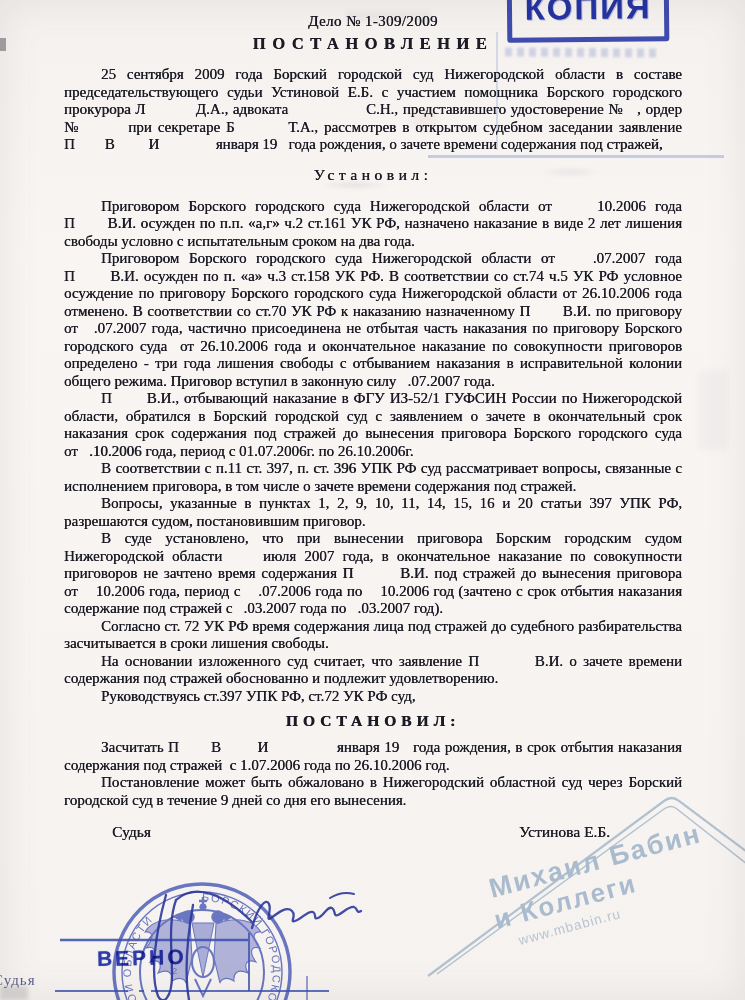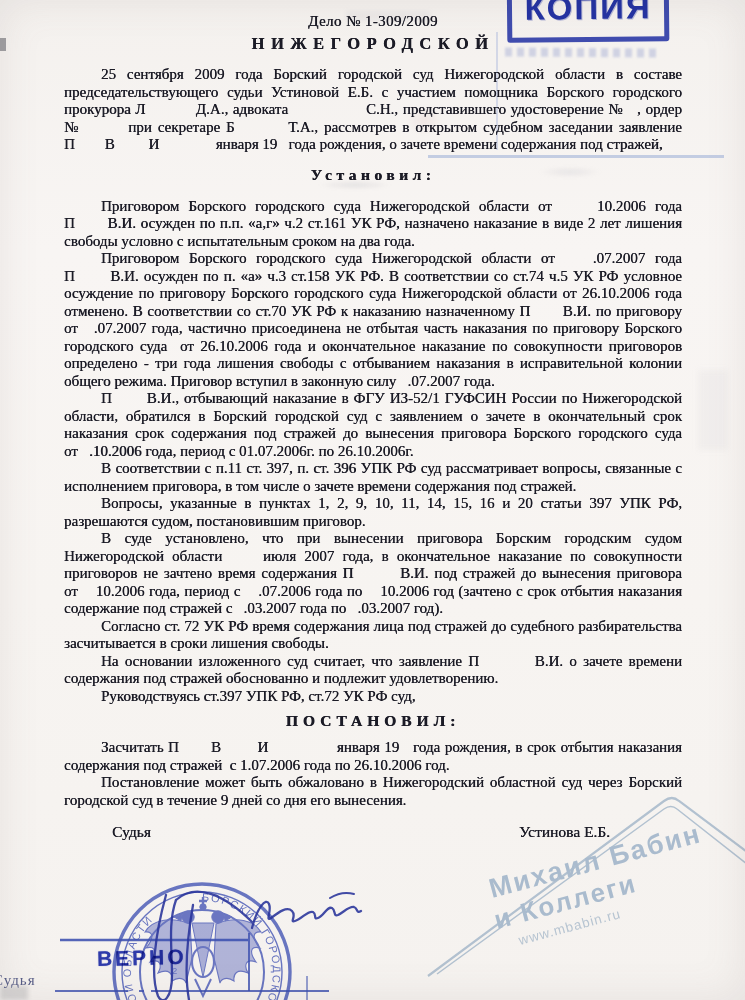--- a/index.html
+++ b/index.html
@@ -8,21 +8,21 @@
     background:linear-gradient(180deg,#f4f1ee 0%,#f8f5f3 25%,#f7f4f1 60%,#f5f2ef 100%);
     font-family:"Liberation Serif","DejaVu Serif",serif;color:#1b1b26;
     box-shadow:inset 0 0 40px rgba(120,110,105,.12);
   }
   .content{position:absolute;left:64px;top:13px;width:618px;z-index:2;}
   .content *{margin:0;}
   .case-no{font-size:15px;letter-spacing:.4px;text-shadow:.3px 0 0 currentColor;text-align:center;}
   .title{text-align:center;font-size:16.5px;font-weight:700;letter-spacing:6.5px;margin-top:4px;text-shadow:.3px 0 0 currentColor;}
   .para{font-size:15px;line-height:17.5px;text-align:justify;text-indent:37px;text-shadow:.28px 0 0 currentColor;}
   .intro{margin-top:12px;}
-  .sec{text-align:center;font-size:15.5px;font-weight:700;letter-spacing:4.5px;margin:12px 0 14px;text-shadow:.4px 0 0 currentColor;}
+  .sec{text-align:center;font-size:15.5px;font-weight:400;letter-spacing:4.5px;margin:12px 0 14px;text-shadow:.4px 0 0 currentColor;}
   .sec2{font-weight:700;letter-spacing:5px;margin:7px 0 9px;font-family:Liberation Serif, serif;}
   .sig-row{display:flex;justify-content:space-between;margin-top:14px;padding-left:48px;padding-right:72px;font-size:15.5px;text-shadow:.3px 0 0 currentColor;}
   .copy-stamp{
     position:absolute;left:507px;top:-26px;width:152px;height:58px;z-index:3;
     border:5px solid rgba(40,56,176,.88);border-radius:3px;
     display:flex;align-items:center;justify-content:center;
     transform:rotate(-.6deg);mix-blend-mode:multiply;
     font-family:"Liberation Sans","DejaVu Sans",sans-serif;font-weight:800;font-size:33px;
     letter-spacing:2px;color:#2636ae;text-shadow:1px 1px 0 rgba(40,56,176,.3);
   }
@@ -66,21 +66,21 @@
   <div class="art a8"></div>
   <div class="art a9"></div>
   <div class="art a10"></div>
 
   <div class="copy-stamp">
     <span>КОПИЯ</span>
   </div>
 
   <div class="content">
     <div class="case-no">Дело №  1-309/2009</div>
-    <h1 class="title">НИЖЕГОРОДСКОЙ</h1>
+    <h1 class="title">ПОСТАНОВЛЕНИЕ</h1>
     <p class="para intro">25 сентября 2009 года Борский городской суд Нижегородской области в составе председательствующего судьи Устиновой Е.Б. с участием помощника Борского городского прокурора Л&nbsp;&nbsp;&nbsp;&nbsp;&nbsp;&nbsp;&nbsp;&nbsp;&nbsp;&nbsp;&nbsp;Д.А., адвоката&nbsp;&nbsp;&nbsp;&nbsp;&nbsp;&nbsp;&nbsp;&nbsp;&nbsp;&nbsp;&nbsp;&nbsp;&nbsp;&nbsp;&nbsp;&nbsp;&nbsp;С.Н., представившего удостоверение №&nbsp;&nbsp;&nbsp;, ордер №&nbsp;&nbsp;&nbsp;&nbsp;&nbsp;&nbsp;&nbsp; при секретаре Б&nbsp;&nbsp;&nbsp;&nbsp;&nbsp;&nbsp;&nbsp;&nbsp;&nbsp;Т.А., рассмотрев в открытом судебном заседании заявление П&nbsp;&nbsp;&nbsp;&nbsp;&nbsp;&nbsp;&nbsp;&nbsp;В&nbsp;&nbsp;&nbsp;&nbsp;&nbsp;&nbsp;&nbsp;&nbsp;&nbsp;И&nbsp;&nbsp;&nbsp;&nbsp;&nbsp;&nbsp;&nbsp;&nbsp;&nbsp;&nbsp;&nbsp;&nbsp;&nbsp;&nbsp; января 19&nbsp;&nbsp;&nbsp;года рождения, о зачете времени содержания под стражей,</p>
 
     <h2 class="sec">Установил:</h2>
     <p class="para">Приговором Борского городского суда Нижегородской области от&nbsp;&nbsp;&nbsp;&nbsp;&nbsp;10.2006 года П&nbsp;&nbsp;&nbsp;&nbsp;&nbsp;&nbsp;&nbsp;В.И. осужден по п.п. «а,г» ч.2 ст.161 УК РФ, назначено наказание в виде 2 лет лишения свободы условно с испытательным сроком на два года.</p>
     <p class="para">Приговором Борского городского суда Нижегородской области от&nbsp;&nbsp;&nbsp;&nbsp;.07.2007 года П&nbsp;&nbsp;&nbsp;&nbsp;&nbsp;&nbsp;&nbsp;В.И. осужден по п. «а» ч.3 ст.158 УК РФ. В соответствии со ст.74 ч.5 УК РФ условное осуждение по приговору Борского городского суда Нижегородской области от 26.10.2006 года отменено. В соответствии со ст.70 УК РФ к наказанию назначенному П&nbsp;&nbsp;&nbsp;&nbsp;&nbsp;&nbsp;&nbsp;В.И. по приговору от&nbsp;&nbsp;&nbsp;.07.2007 года, частично присоединена не отбытая часть наказания по приговору Борского городского суда&nbsp; от 26.10.2006 года и окончательное наказание по совокупности приговоров определено - три года лишения свободы с отбыванием наказания в исправительной колонии общего режима. Приговор вступил в законную силу&nbsp;&nbsp;&nbsp;.07.2007 года.</p>
     <p class="para">П&nbsp;&nbsp;&nbsp;&nbsp;&nbsp;&nbsp;&nbsp;В.И., отбывающий наказание в ФГУ ИЗ-52/1 ГУФСИН России по Нижегородской области, обратился в Борский городской суд с заявлением о зачете в окончательный срок наказания срок содержания под стражей до вынесения приговора Борского городского суда от&nbsp;&nbsp;&nbsp;.10.2006 года, период с 01.07.2006г. по 26.10.2006г.</p>
     <p class="para">В соответствии с п.11 ст. 397, п. ст. 396 УПК РФ суд рассматривает вопросы, связанные с исполнением приговора, в том числе о зачете времени содержания под стражей.</p>
     <p class="para">Вопросы, указанные в пунктах 1, 2, 9, 10, 11, 14, 15, 16 и 20 статьи 397 УПК РФ, разрешаются судом, постановившим приговор.</p>
     <p class="para">В суде установлено, что при вынесении приговора Борским городским судом Нижегородской области&nbsp;&nbsp;&nbsp;&nbsp;&nbsp;июля 2007 года, в окончательное наказание по совокупности приговоров не зачтено время содержания П&nbsp;&nbsp;&nbsp;&nbsp;&nbsp;&nbsp;&nbsp;&nbsp;В.И. под стражей до вынесения приговора от&nbsp;&nbsp;&nbsp;&nbsp;10.2006 года, период с&nbsp;&nbsp;&nbsp;&nbsp;.07.2006 года по&nbsp;&nbsp;&nbsp;&nbsp;10.2006 год (зачтено с срок отбытия наказания содержание под стражей с&nbsp;&nbsp;&nbsp;.03.2007 года по&nbsp;&nbsp;&nbsp;.03.2007 год).</p>
     <p class="para">Согласно ст. 72 УК РФ время содержания лица под стражей до судебного разбирательства засчитывается в сроки лишения свободы.</p>

